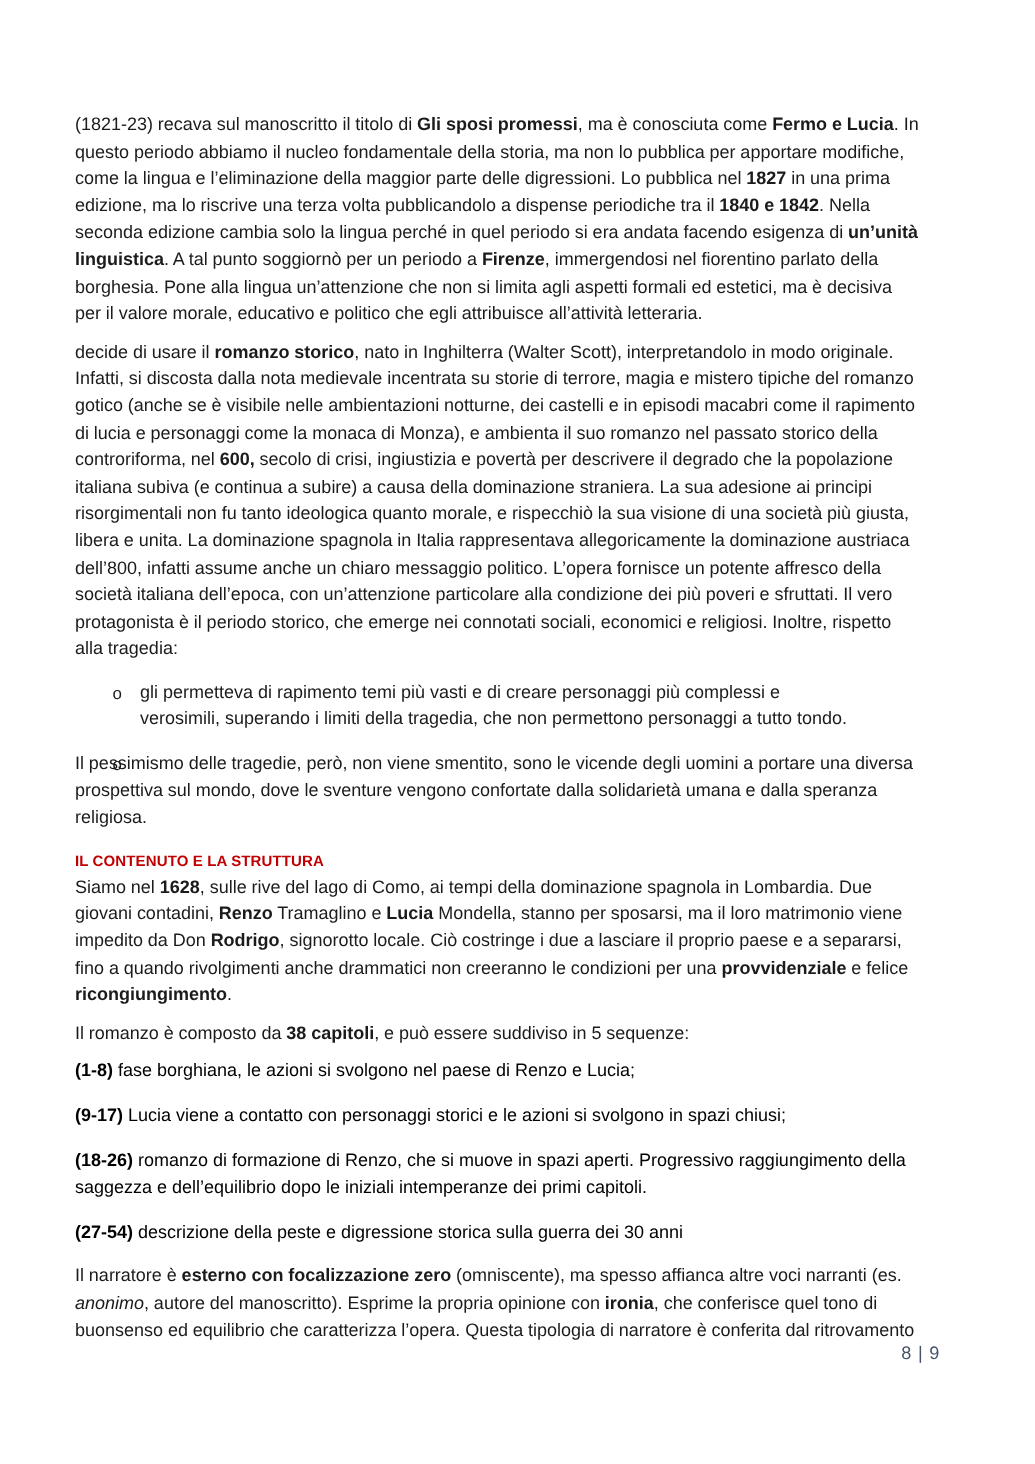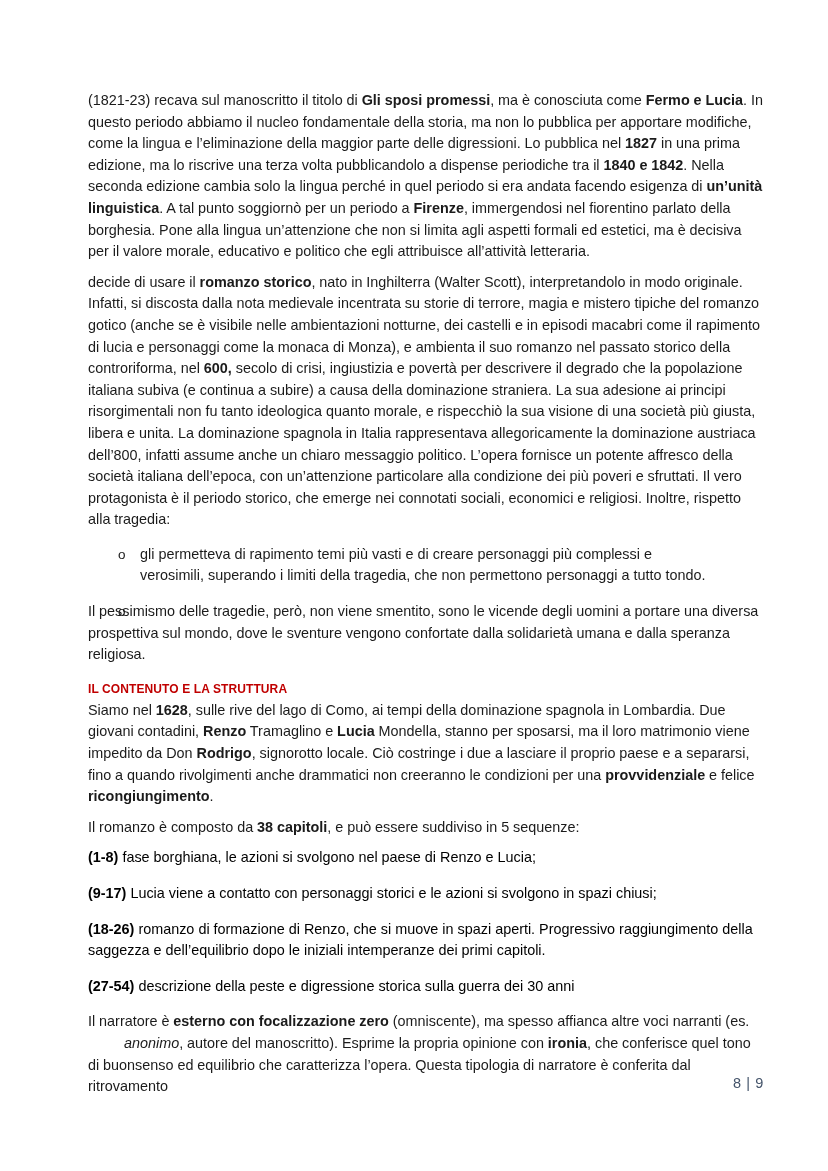--- a/index.html
+++ b/index.html
@@ -13,37 +13,37 @@
   .page {
     position: relative;
     width: 828px;
     height: 1171px;
     background: #ffffff;
     box-sizing: border-box;
     overflow: hidden;
   }
   .content {
     position: absolute;
-    left: 88px;
+    left: 60px;
     top: 90px;
     width: 676px;
   }
   p.para {
     margin: 0 0 9px 0;
     font-size: 14.4px;
     line-height: 21.6px;
     color: #1b1b1b;
     text-align: left;
     word-spacing: -0.1px;
   }
   p.para.tight {
     margin-bottom: 0;
   }
   .b { font-weight: bold; }
-  .i { font-style: italic; margin-left: 36px; }
+  .i { font-style: italic; }
 
   h2.redhead {
     margin: 14px 0 1px 0;
     font-size: 12px;
     line-height: 19px;
     font-weight: bold;
     color: #C00000;
     letter-spacing: 0.1px;
   }
 
@@ -76,21 +76,21 @@
   .seq {
     margin: 0 0 14px 0;
     font-size: 14.4px;
     line-height: 21.6px;
     color: #000000;
   }
   .spaced { margin-bottom: 14px; }
 
   .footer {
     position: absolute;
-    right: 64px;
+    right: 76px;
     bottom: 80px;
     font-size: 14.5px;
     color: #44546A;
     letter-spacing: 0.6px;
     font-weight: normal;
   }
 </style>
 </head>
 <body>
 

